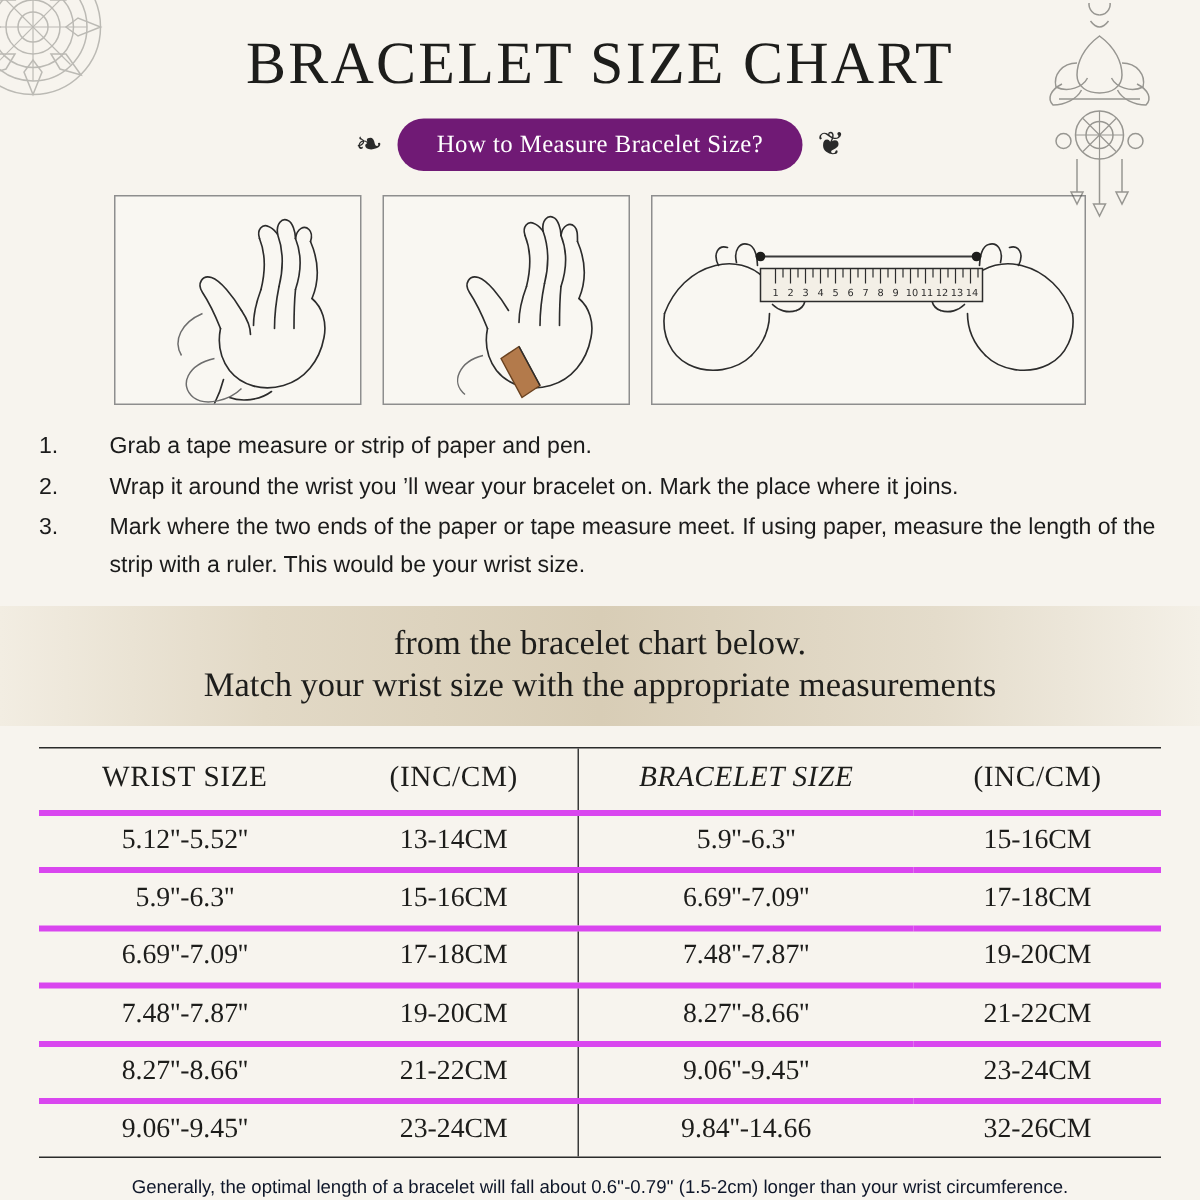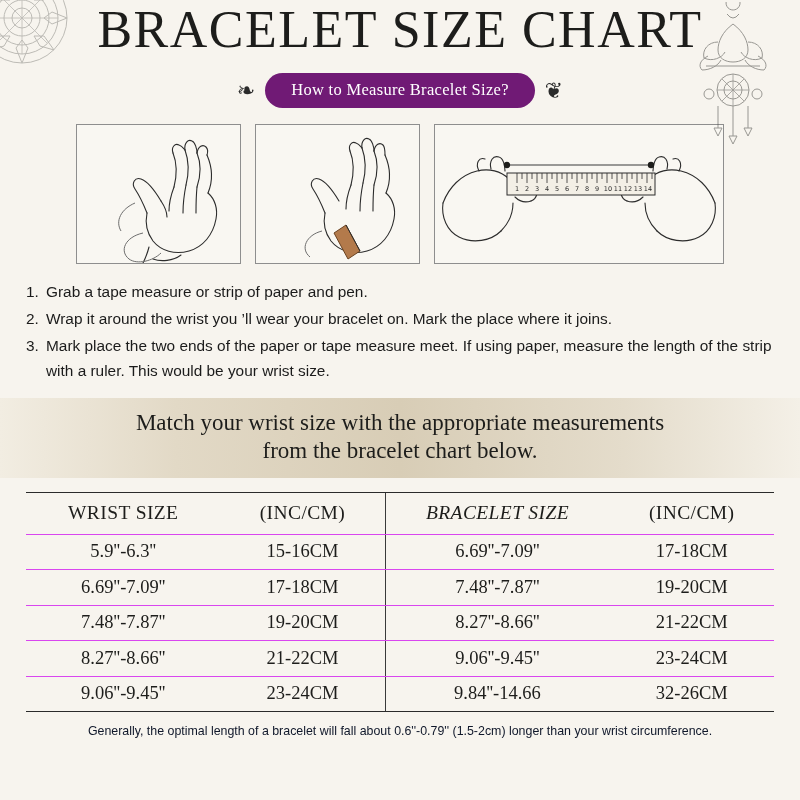--- a/index.html
+++ b/index.html
@@ -39,23 +39,24 @@
     top: 2px;
     width: 110px;
     height: 150px;
     opacity: 0.55;
     pointer-events: none;
   }
 
   
   .title {
     text-align: center;
-    font-size: 52px;
+    font-size: 40px;
     letter-spacing: 1.5px;
     font-weight: 400;
+    padding-top: 18px;
     margin: 0;
     font-family: "Liberation Serif", serif;
   }
 
   
   .subtitle-row {
     display: flex;
     align-items: center;
     justify-content: center;
     margin-top: 14px;
@@ -103,21 +104,21 @@
   }
   .step {
     display: flex;
     margin-bottom: 2px;
   }
   .step-num {
     width: 20px;
     flex: 0 0 20px;
     text-align: left;
   }
-  .step-text { flex: 1; }
+  .step-text { flex: 1; margin-left: 27px; }
 
   
   .banner {
     margin-top: 14px;
     background: linear-gradient(to right, #f2ede2 0%, #e2d9c6 22%, #d8cdb6 50%, #e4dccb 78%, #f4f0e7 100%);
     padding: 11px 30px 13px 30px;
     text-align: center;
   }
   .banner-line {
     font-size: 23px;
@@ -135,21 +136,21 @@
     width: 100%;
     border-collapse: collapse;
     font-family: "Liberation Serif", serif;
   }
   table.size-table th,
   table.size-table td {
     text-align: center;
     font-weight: 400;
     font-size: 18.5px;
     padding: 6.5px 2px 7px 2px;
-    border-bottom: 1px solid #d946ef;
+    border-bottom: 4px solid #d946ef;
   }
   table.size-table tr:last-child td { border-bottom: none; }
   table.size-table th {
     font-size: 19.5px;
     letter-spacing: 0.4px;
     padding: 9px 2px 10px 2px;
   }
   .col-div { border-right: 1px solid #3a3a3a; }
   .c1 { width: 26%; }
   .c2 { width: 22%; }
@@ -378,41 +379,47 @@
     <div class="step">
       <span class="step-num">1.</span>
       <span class="step-text">Grab a tape measure or strip of paper and pen.</span>
     </div>
     <div class="step">
       <span class="step-num">2.</span>
       <span class="step-text">Wrap it around the wrist you ’ll wear your bracelet on. Mark the place where it joins.</span>
     </div>
     <div class="step">
       <span class="step-num">3.</span>
-      <span class="step-text">Mark place the two ends of the paper or tape measure meet. If using paper, measure the length of the strip with a ruler. This would be your wrist size.</span>
+      <span class="step-text">Mark where the two ends of the paper or tape measure meet. If using paper, measure the length of the strip with a ruler. This would be your wrist size.</span>
     </div>
   </div>
 
   <div class="banner">
+    <div class="banner-line">from the bracelet chart below.</div>
     <div class="banner-line">Match your wrist size with the appropriate measurements</div>
-    <div class="banner-line">from the bracelet chart below.</div>
   </div>
 
   <div class="table-wrap">
     <table class="size-table">
       <thead>
         <tr>
           <th class="c1">WRIST SIZE</th>
           <th class="c2 col-div">(INC/CM)</th>
           <th class="c3">BRACELET SIZE</th>
           <th class="c4">(INC/CM)</th>
         </tr>
       </thead>
       <tbody>
         <tr>
+          <td>5.12''-5.52''</td>
+          <td class="col-div">13-14CM</td>
+          <td>5.9''-6.3''</td>
+          <td>15-16CM</td>
+        </tr>
+        <tr>
           <td>5.9''-6.3''</td>
           <td class="col-div">15-16CM</td>
           <td>6.69''-7.09''</td>
           <td>17-18CM</td>
         </tr>
         <tr>
           <td>6.69''-7.09''</td>
           <td class="col-div">17-18CM</td>
           <td>7.48''-7.87''</td>
           <td>19-20CM</td>

